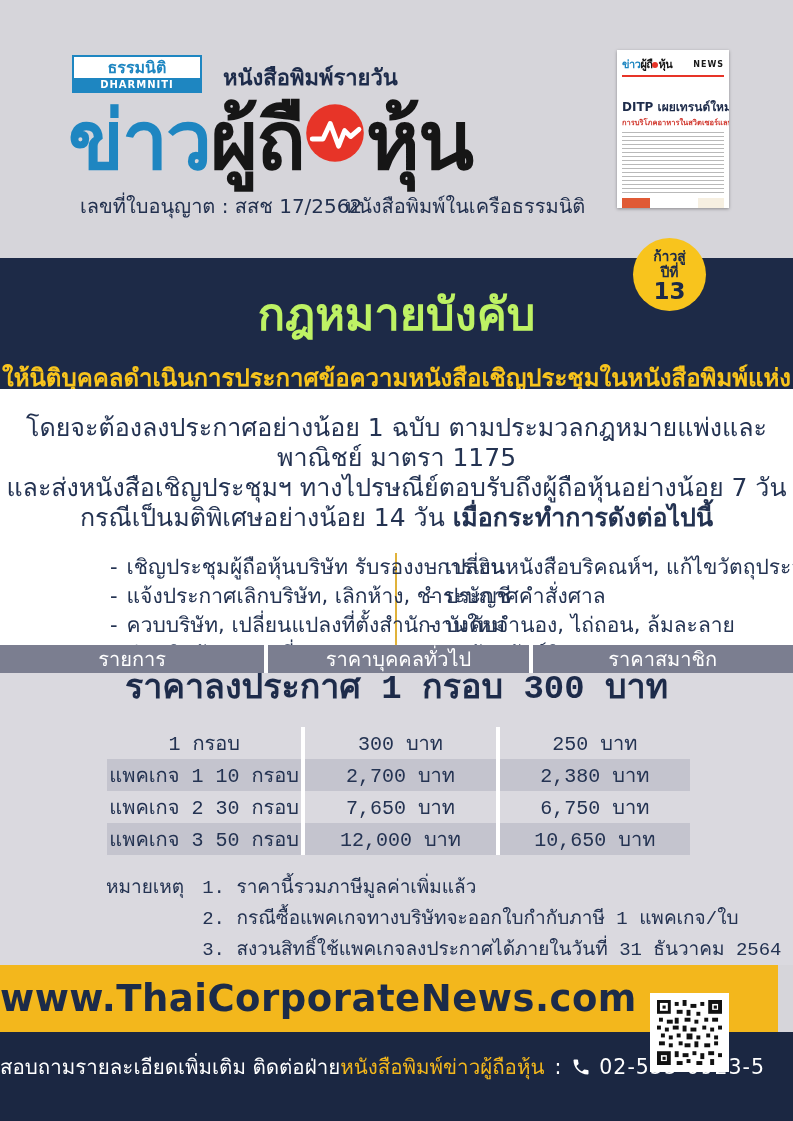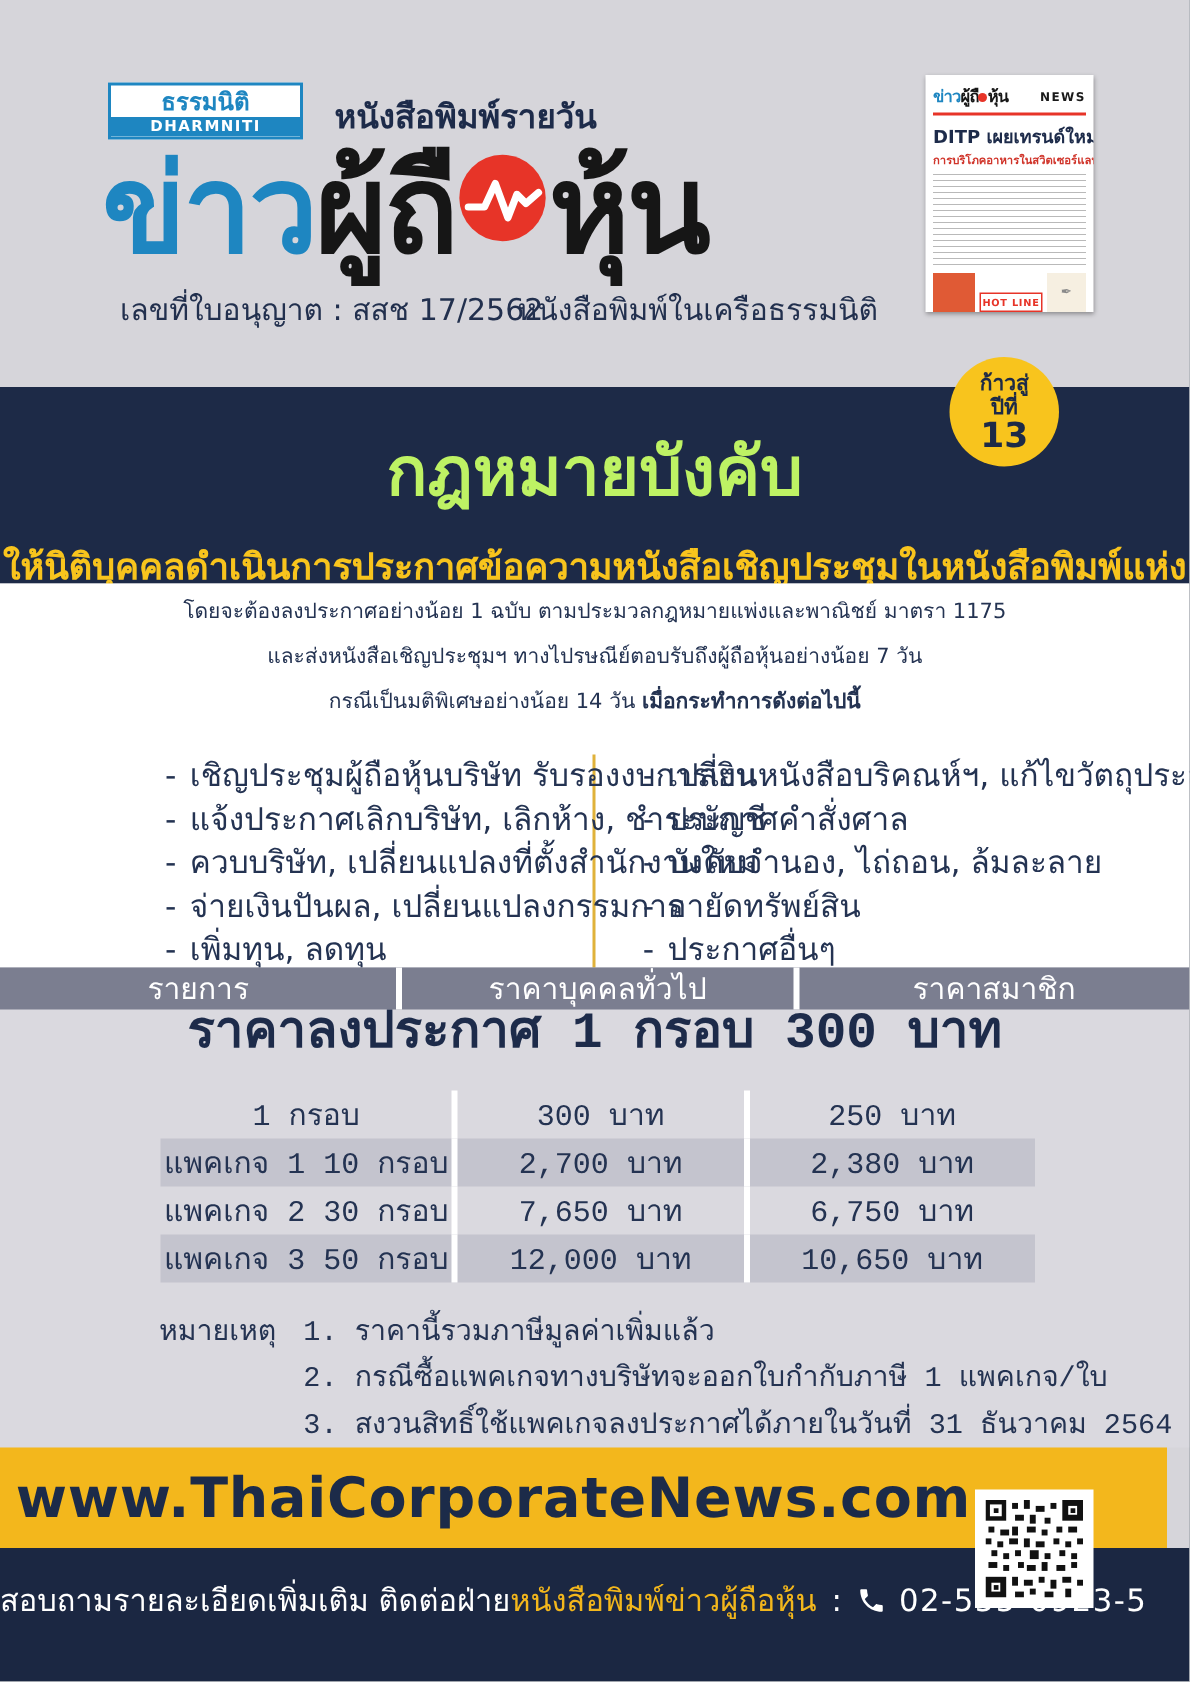--- a/index.html
+++ b/index.html
@@ -41,21 +41,21 @@
   
   .thumb {
     position:absolute; left:617px; top:50px; width:112px; height:158px;
     background:#fff; box-shadow:0 1px 3px rgba(0,0,0,.35); padding:5px 5px 3px 5px; overflow:hidden;
   }
   .thumb-head { display:flex; justify-content:space-between; align-items:center;
     border-bottom:2px solid #e73428; padding-bottom:2px; }
   .thumb-logo { font-size:11px; font-weight:800; white-space:nowrap; letter-spacing:-0.5px; }
   .thumb-logo .dot { display:inline-block; width:6px; height:6px; background:#e73428; border-radius:50%; }
   .thumb-news { font-size:8px; font-weight:800; color:#1a1a1a; letter-spacing:1px; }
-  .thumb-headline { margin-top:4px; font-size:12px; font-weight:800; color:#1d2b4a; white-space:nowrap; }
+  .thumb-headline { margin-top:20px; font-size:12px; font-weight:800; color:#1d2b4a; white-space:nowrap; }
   .thumb-subhead  { font-size:7.5px; font-weight:bold; color:#d0342a; white-space:nowrap; }
   .thumb-body {
     margin-top:4px; height:62px;
     background:repeating-linear-gradient(#b9b9b9 0 1px, transparent 1px 4px);
   }
   .thumb-boxes { display:flex; gap:3px; margin-top:4px; height:26px; }
   .thumb-box-red { width:28px; background:#e05a35; }
   .thumb-box-hot { flex:1; border:1px solid #e73428; display:flex; align-items:flex-start; justify-content:center; padding-top:2px;margin-top:13px; }
   .thumb-hot-label { font-size:6.5px; font-weight:800; color:#e73428; letter-spacing:0.5px; }
   .thumb-box-ad  { width:26px; background:#f6efe1; display:flex; align-items:center; justify-content:center; font-size:9px; color:#8a8a8a; }
@@ -64,21 +64,21 @@
   .badge {
     position:absolute; left:633px; top:-20px; width:73px; height:73px; border-radius:50%;
     background:#f8c41d; color:#1d2a47; text-align:center; font-weight:800;
     font-size:14px; line-height:1.15; padding-top:10px;
   }
   .badge .big { font-size:23px; line-height:1.0; }
   .banner-title { text-align:center; padding-top:20px; font-size:45px; font-weight:800; color:#bef264; }
   .banner-sub   { text-align:center; margin-top:8px; font-size:24px; font-weight:bold; color:#f8c41d; }
   
   .body-white { position:absolute; left:0; top:389px; width:793px; height:256px; background:#ffffff; }
-  .para { text-align:center; padding-top:4px; font-size:14px; line-height:30px; color:#243352; }
+  .para { text-align:center; padding-top:24px; font-size:25px; line-height:30px; color:#243352; }
   .para b { font-weight:800; }
   .bullets { display:flex; margin-top:20px; }
   .bullet-col { width:50%; font-size:21px; line-height:29px; color:#243352; }
   .bullet-col.left  { padding-left:110px; border-right:2px solid #e0b23a; }
   .bullet-col.right { padding-left:32px; }
   .bullet-item { white-space:nowrap; }
   .bullet-item::before { content:"-"; margin-right:9px; }
   
   .pricing { position:absolute; left:0; top:645px; width:793px; height:320px; background:#dad9df;font-family:Liberation Mono, monospace; }
   .pricing-title { text-align:center; padding-top:14px; font-size:34px; font-weight:800; color:#1d2b4a; }
@@ -91,21 +91,21 @@
     font-size:20px; color:#243352; white-space:nowrap;
   }
   .pt-row.header .pt-cell { color:#fff; }
   .pt-cell + .pt-cell { border-left:4px solid #ffffff; }
   .notes { display:flex; margin:18px 0 0 106px; font-size:19px; color:#243352; line-height:31px; }
   .notes-label { margin-right:18px; }
   .note-line { white-space:nowrap; }
   
   .yellow-bar {
     position:absolute; left:0; top:965px; width:778px; height:67px; background:#f3b71c;
-    display:flex; align-items:center; justify-content:center; padding-right:120px;
+    display:flex; align-items:center; padding-right:120px;
   }
   .website { font-size:37px; font-weight:800; color:#1c2b49; letter-spacing:0.5px; }
   
   .footer { position:absolute; left:0; top:1032px; width:793px; height:89px; background:#1b2742; }
   .contact-line {
     position:absolute; left:0; top:18px; width:680px; text-align:center;
     font-size:20.5px; color:#ffffff; white-space:nowrap;
   }
   .contact-line .hl { color:#f3b71c; }
   .contact-line .sep { margin:0 10px; }

